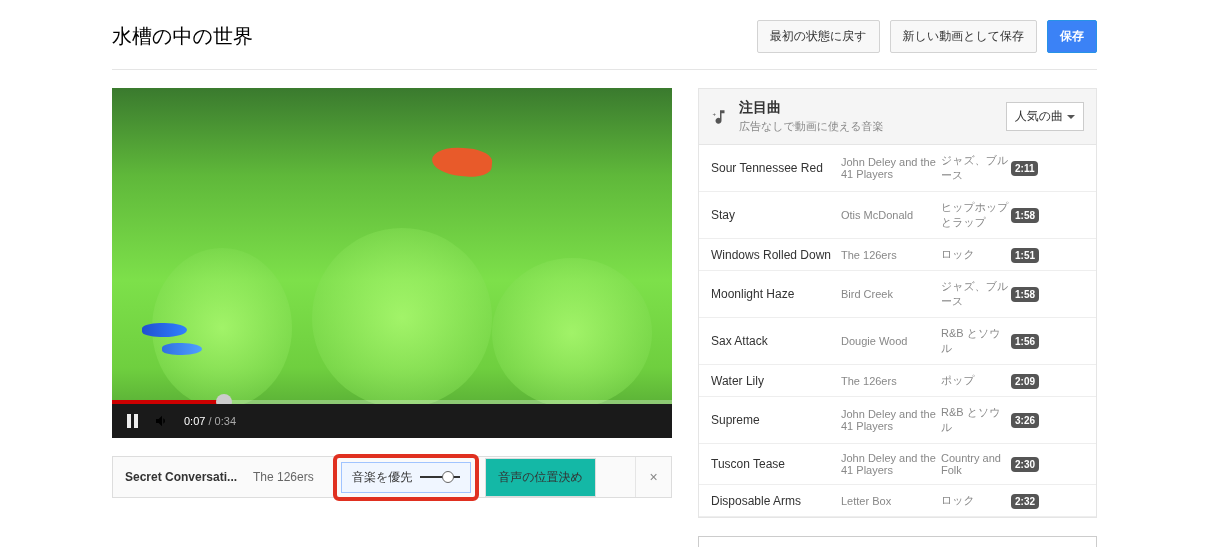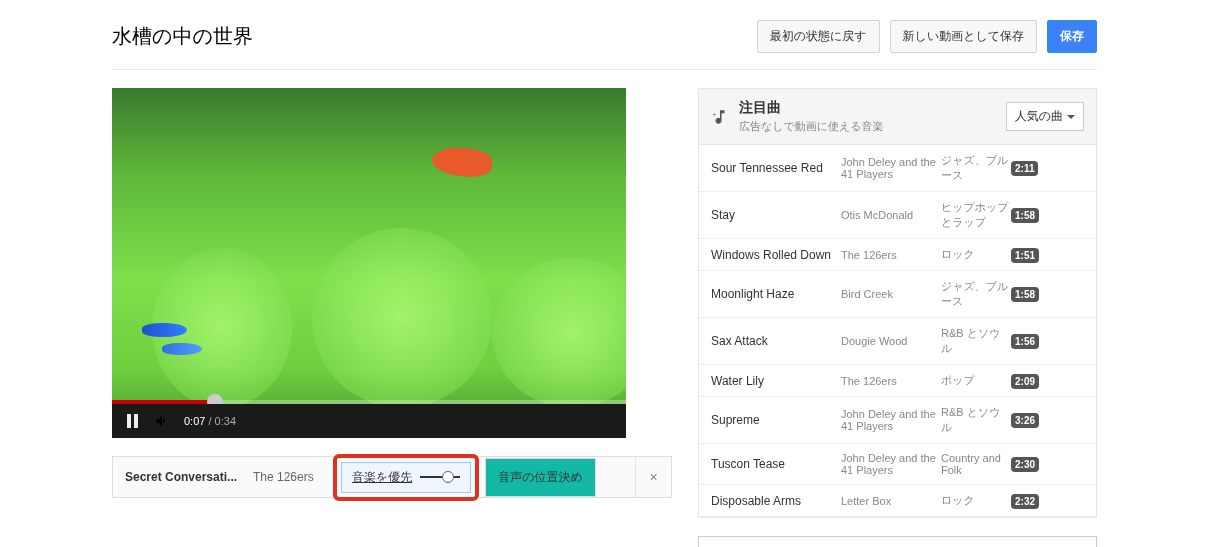--- a/index.html
+++ b/index.html
@@ -7,21 +7,21 @@
 .page { width: 1209px; min-height: 547px; padding: 20px 112px; }
 .header { display: flex; align-items: center; justify-content: space-between; padding-bottom: 16px; border-bottom: 1px solid #e5e5e5; margin-bottom: 18px; }
 .title { font-size: 20px; font-weight: 400; color: #000000; }
 .header-actions { display: flex; gap: 10px; }
 .btn { border: 1px solid #d3d3d3; background: #f8f8f8; padding: 7px 12px; font-size: 12px; color: #333; cursor: pointer; border-radius: 2px; }
 .btn-primary { background: #3b82f6; border-color: #2793e6; color: #fff; font-weight: bold; }
 .content { display: flex; gap: 26px; }
 .left { flex: 0 0 560px; }
 .right { flex: 1; }
 
-.video-box { width: 514px; height: 350px; background: #000; position: relative; overflow: hidden; }
+.video-box { width: 560px; height: 350px; background: #000; position: relative; overflow: hidden; }
 .video-scene { width: 100%; height: 100%; background: linear-gradient(180deg, #3a7a2e 0%, #5fb83a 25%, #7de04a 55%, #6fcf3f 80%, #4a9830 100%); position: relative; }
 .fish-orange { position: absolute; top: 60px; left: 320px; width: 60px; height: 28px; background: #e85a2a; border-radius: 50% 40% 40% 50%; transform: rotate(5deg); }
 .fish-blue1 { position: absolute; top: 235px; left: 30px; width: 45px; height: 14px; background: linear-gradient(90deg, #2050d0, #3080ff); border-radius: 40% 50% 50% 40%; }
 .fish-blue2 { position: absolute; top: 255px; left: 50px; width: 40px; height: 12px; background: linear-gradient(90deg, #3070e0, #50a0ff); border-radius: 40% 50% 50% 40%; }
 .plant { position: absolute; bottom: 30px; background: radial-gradient(circle, rgba(180,255,120,0.7), rgba(100,200,60,0.4)); border-radius: 50%; }
 .p1 { left: 40px; width: 140px; height: 160px; }
 .p2 { left: 200px; width: 180px; height: 180px; }
 .p3 { left: 380px; width: 160px; height: 150px; }
 
 .progress-track { position: absolute; bottom: 34px; left: 0; right: 0; height: 4px; background: rgba(255,255,255,0.3); }
@@ -30,21 +30,21 @@
 .controls { position: absolute; bottom: 0; left: 0; right: 0; height: 34px; background: #1a1a1a; display: flex; align-items: center; padding: 0 12px; gap: 14px; color: #eee; }
 .ctrl-icon { width: 16px; height: 16px; display: flex; align-items: center; justify-content: center; cursor: pointer; }
 .pause-bars { display: flex; gap: 3px; }
 .pause-bars span { width: 4px; height: 14px; background: #eee; }
 .time { font-size: 11px; color: #fff; }
 .time .dur { color: #aaa; }
 
 .audio-bar { margin-top: 18px; border: 1px solid #ddd; background: #fafafa; display: flex; align-items: center; height: 42px; }
 .audio-track { padding: 0 12px; font-size: 12px; color: #333; font-weight: bold; white-space: nowrap; overflow: hidden; text-overflow: ellipsis; width: 140px; }
 .audio-artist { padding: 0 12px 0 0; font-size: 12px; color: #666; width: 80px; }
-.mix-box { border: 4px solid #e03020; border-radius: 6px; padding: 4px; display: flex; align-items: center; text-decoration: underline; }
+.mix-box { border: 4px solid #e03020; border-radius: 6px; padding: 4px; display: flex; align-items: center; }
 .mix-inner { border: 1px solid #a0c4ff; background: #f0f6ff; padding: 6px 10px; display: flex; align-items: center; gap: 8px; font-size: 12px; color: #333; }
 .slider { width: 40px; height: 2px; background: #333; position: relative; }
 .slider-knob { position: absolute; right: 6px; top: -5px; width: 12px; height: 12px; border: 1px solid #666; background: #fff; border-radius: 50%; }
 .pos-btn { border: 1px solid #ddd; background: #14b8a6; padding: 10px 12px; font-size: 12px; color: #333; cursor: pointer; margin-left: 6px; }
 .close-x { width: 36px; text-align: center; color: #888; cursor: pointer; font-size: 14px; border-left: 1px solid #e5e5e5; align-self: stretch; display: flex; align-items: center; justify-content: center; }
 
 .panel { border: 1px solid #e5e5e5; }
 .panel-head { background: #f5f5f5; padding: 10px 12px; display: flex; align-items: center; gap: 10px; border-bottom: 1px solid #e5e5e5; }
 .music-note-icon { width: 18px; height: 18px; }
 .panel-head-text { flex: 1; }

